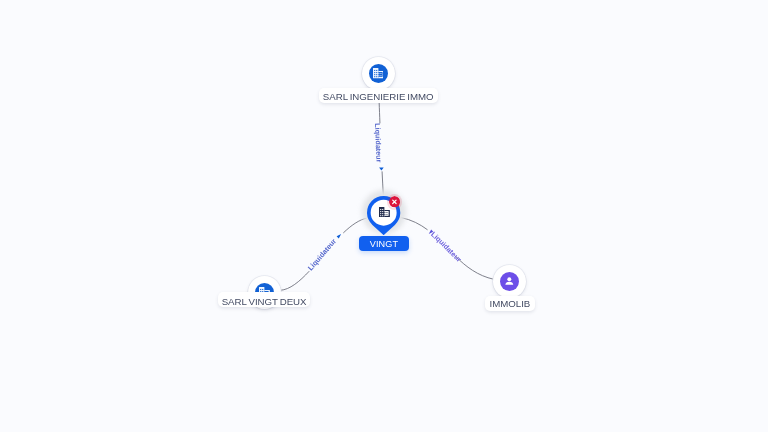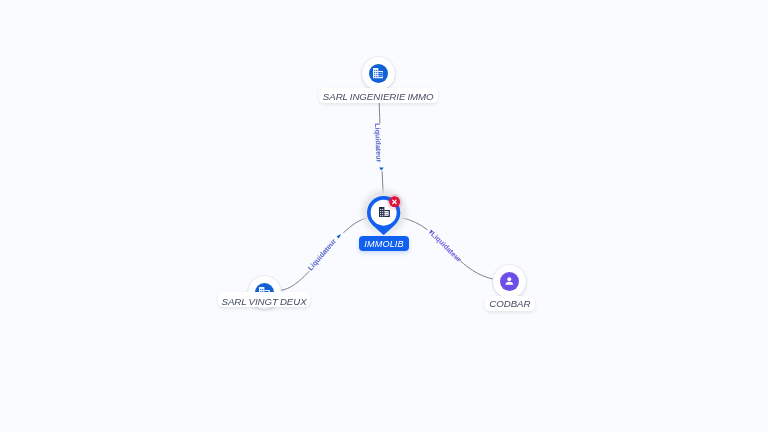--- a/index.html
+++ b/index.html
@@ -12,21 +12,21 @@
 
   .node{position:absolute;}
   .disc{position:absolute;border-radius:50%;background:#ffffff;
         box-shadow:0 1.5px 3.5px rgba(60,70,100,.15), 0 0 0 0.7px rgba(231,233,240,.95);}
   .inner{position:absolute;border-radius:50%;display:flex;align-items:center;justify-content:center;}
   .nlabel{position:absolute;background:#ffffff;border-radius:5px;color:#434b63;
           transform:translateZ(0);
           font-size:9.7px;white-space:nowrap;line-height:1;letter-spacing:-0.03px;word-spacing:-0.7px;
           display:flex;align-items:center;justify-content:center;
           padding-top:3.7px;box-sizing:border-box;
-          box-shadow:0 1.5px 3.5px rgba(60,70,100,.13);font-style:italic;}
+          box-shadow:0 1.5px 3.5px rgba(60,70,100,.13);}
   .sel-label{background:#1160ef;color:#ffffff;font-size:9.1px;border-radius:4px;
              letter-spacing:0.17px;padding-top:2.3px;
              box-shadow:0 2px 5px rgba(26,104,232,.22);}
   .halo{position:absolute;border-radius:50%;background:#e2e4e7;filter:blur(2.6px);}
   .badge{position:absolute;border-radius:50%;
          box-shadow:0 0 0 2.0px rgba(220,20,60,.14);}
 </style>
 </head>
 <body>
 
@@ -121,21 +121,21 @@
         <rect x="12.1" y="11.1" width="2.25" height="2.5"></rect>
           <rect x="16.8" y="11.1" width="2.15" height="2.5"></rect>
         <rect x="12.1" y="15.7" width="2.25" height="2.0"></rect>
           <rect x="16.8" y="15.7" width="2.15" height="2.0"></rect>
       </g>
     </svg>
     <svg class="badge" style="left:4.7px;top:-15.8px" width="11.3" height="11.3" viewBox="0 0 24 24">
       <circle cx="12" cy="12" r="12" fill="#dc143c"></circle>
       <path d="M7.9 8.8 L15.1 16.0 M15.1 8.8 L7.9 16.0" stroke="#ffffff" stroke-width="2.6" stroke-linecap="round"></path>
     </svg>
-    <div class="nlabel sel-label" style="left:-24.9px;top:24.2px;width:49.8px;height:14.6px">IMMOLIB</div>
+    <div class="nlabel sel-label" style="left:-24.9px;top:24.2px;width:49.8px;height:14.6px">VINGT</div>
   </div>
 
   <div class="node" style="left:264.5px;top:292px">
     <div class="disc" style="left:-16.5px;top:-16.5px;width:33px;height:33px"></div>
     <div class="inner" style="left:-9.5px;top:-9.5px;width:19px;height:19px;background:#1161d5">
       <svg viewBox="0 0 24.5 23.1" width="10.92" height="10.3">
         <g fill="#eef5fe">
           <rect x="0" y="0" width="12.11" height="23.1" rx="0.6"></rect>
           <rect x="11.9" y="6.95" width="12.55" height="16.15" rx="0.6"></rect>
         </g>
@@ -162,16 +162,16 @@
   </div>
 
   <div class="node" style="left:509.7px;top:281px">
     <div class="disc" style="left:-16.5px;top:-16.5px;width:33px;height:33px"></div>
     <div class="inner" style="left:-9.5px;top:-9.5px;width:19px;height:19px;background:#6c4ee8">
       <svg viewBox="0 0 24 24" width="12.6" height="12.6">
         <circle cx="12" cy="8.2" r="3.7" fill="#ffffff"></circle>
         <path d="M12 13.1 C7.6 13.1 4.6 15.5 4.6 18.1 L4.6 18.6 L19.4 18.6 L19.4 18.1 C19.4 15.5 16.4 13.1 12 13.1 Z" fill="#ffffff"></path>
       </svg>
     </div>
-    <div class="nlabel" style="left:-25.1px;top:15.1px;width:50.6px;height:14.8px;padding-top:1.5px">CODBAR</div>
+    <div class="nlabel" style="left:-25.1px;top:15.1px;width:50.6px;height:14.8px;padding-top:1.5px">IMMOLIB</div>
   </div>
 
 </div>
 
 </body></html>

